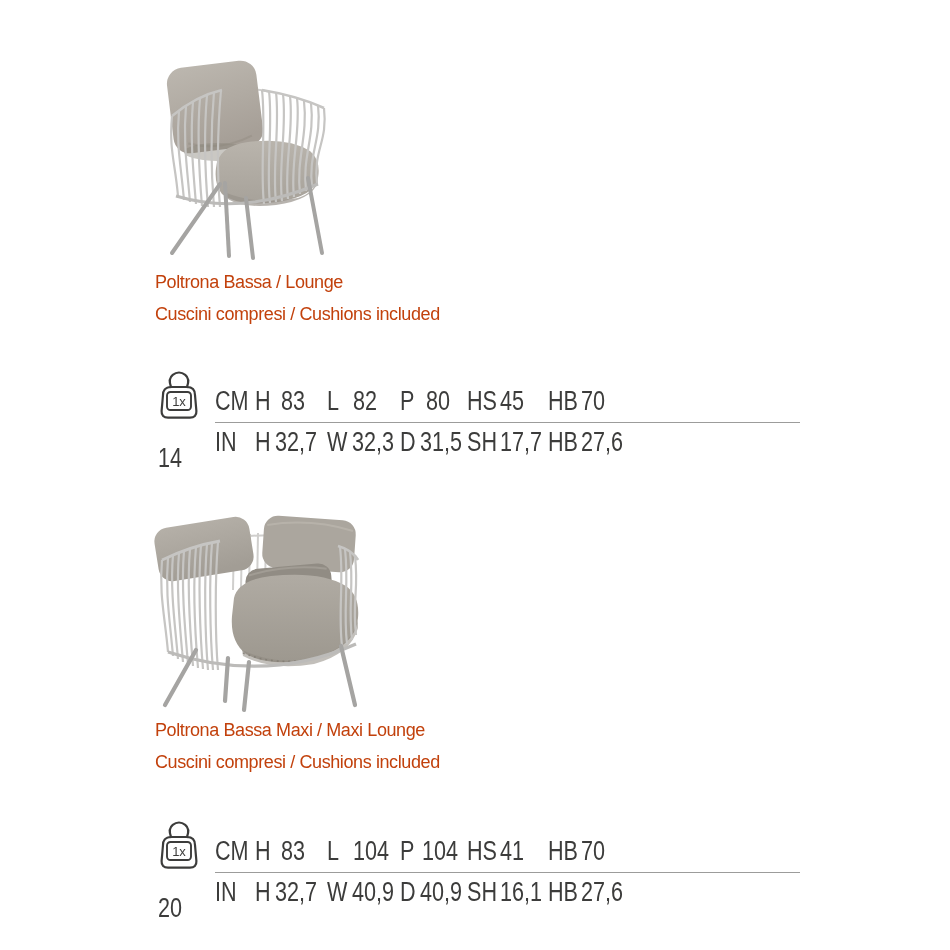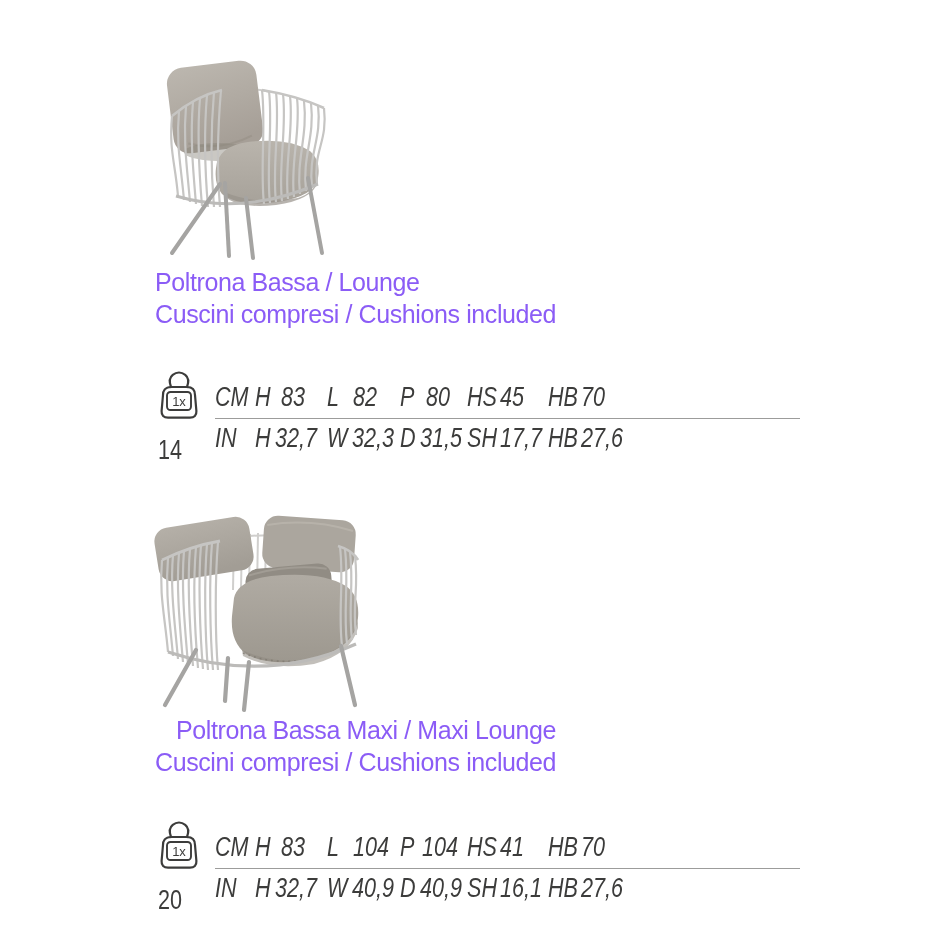--- a/index.html
+++ b/index.html
@@ -9,26 +9,26 @@
     --frame-light:#d2d1cf;
     --legs:#a5a4a2;
     --cushion:#b2ada5;
     --cushion-dark:#a29d95;
     --shadow:#8a857b;
   }
   *{margin:0;padding:0;box-sizing:border-box;}
   html,body{width:950px;height:950px;background:#ffffff;overflow:hidden;}
   body{font-family:"Liberation Sans", sans-serif;color:var(--ink);position:relative;}
   .figure{position:absolute;}
-  .ptitle{position:absolute;font-size:25px;line-height:32px;letter-spacing:-0.4px;color:#8b5cf6;}
+  .ptitle{position:absolute;font-size:18px;line-height:32px;letter-spacing:-0.4px;color:#c2410c;}
   .spec{position:absolute;display:flex;align-items:center;}
   .pack-col{width:60px;padding-top:1px;}
   .wicon{display:block;margin-left:2px;}
-  .wnum{margin-top:16px;margin-left:3px;font-size:26px;}
-  .drow{display:flex;align-items:center;height:40px;font-style:italic;}
+  .wnum{margin-top:24px;margin-left:3px;font-size:26px;}
+  .drow{display:flex;align-items:center;height:40px;}
   .unit{width:40px;}
   .dcell{display:flex;align-items:baseline;}
   .c1{width:72px}.c2{width:73px}.c3{width:67px}.c4{width:81px}.c5{width:110px}
   .lbl{display:inline-block;width:26px;}
   .c4 .lbl,.c5 .lbl{width:33px;}
   .cnd{display:inline-block;transform:scaleX(0.8);transform-origin:0 60%;white-space:nowrap;
        font-size:27px;letter-spacing:0;}
   .rule{width:585px;border-top:1.7px solid var(--rule);}
   .wnum .cnd{font-size:27px;}
 </style>
@@ -246,21 +246,21 @@
 
     <g stroke="#a5a4a2" stroke-width="4.2" stroke-linecap="round" fill="none">
       <path d="M50,152 L19,207"></path>
       <path d="M82,160 L79,203"></path>
       <path d="M103,164 L98,212"></path>
       <path d="M195,148 L209,207"></path>
     </g>
   </svg>
 </div>
 
-<div class="ptitle" style="left:155px;top:714px;text-align:right;">
+<div class="ptitle" style="left:155px;top:714px;">
   <div>Poltrona Bassa Maxi / Maxi Lounge</div>
   <div>Cuscini compresi / Cushions included</div>
 </div>
 
 <div class="spec" style="left:155px;top:820px;">
   <div class="pack-col">
     <svg class="wicon" width="44" height="48" viewBox="0 0 44 48">
       <g stroke="#3c3c3b" stroke-width="2.2" fill="none" stroke-linecap="round">
         <path d="M14,16 C9,3 21,1.5 22,1.5 C23,1.5 35,3 30,16"></path>
         <path d="M14,16 C8,16 6,20 6,24 L4.6,40 C4.3,44.5 6.8,46.6 11,46.6 L33,46.6 C37.2,46.6 39.7,44.5 39.4,40 L38,24 C38,20 36,16 30,16 Z"></path>

